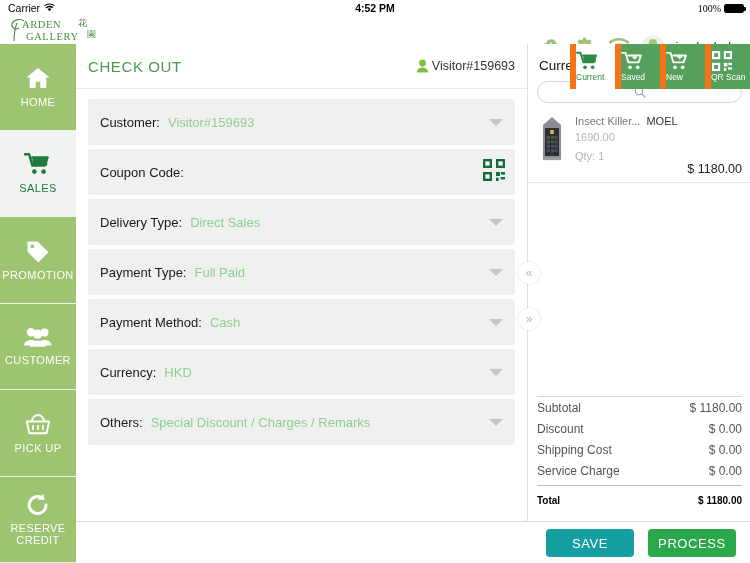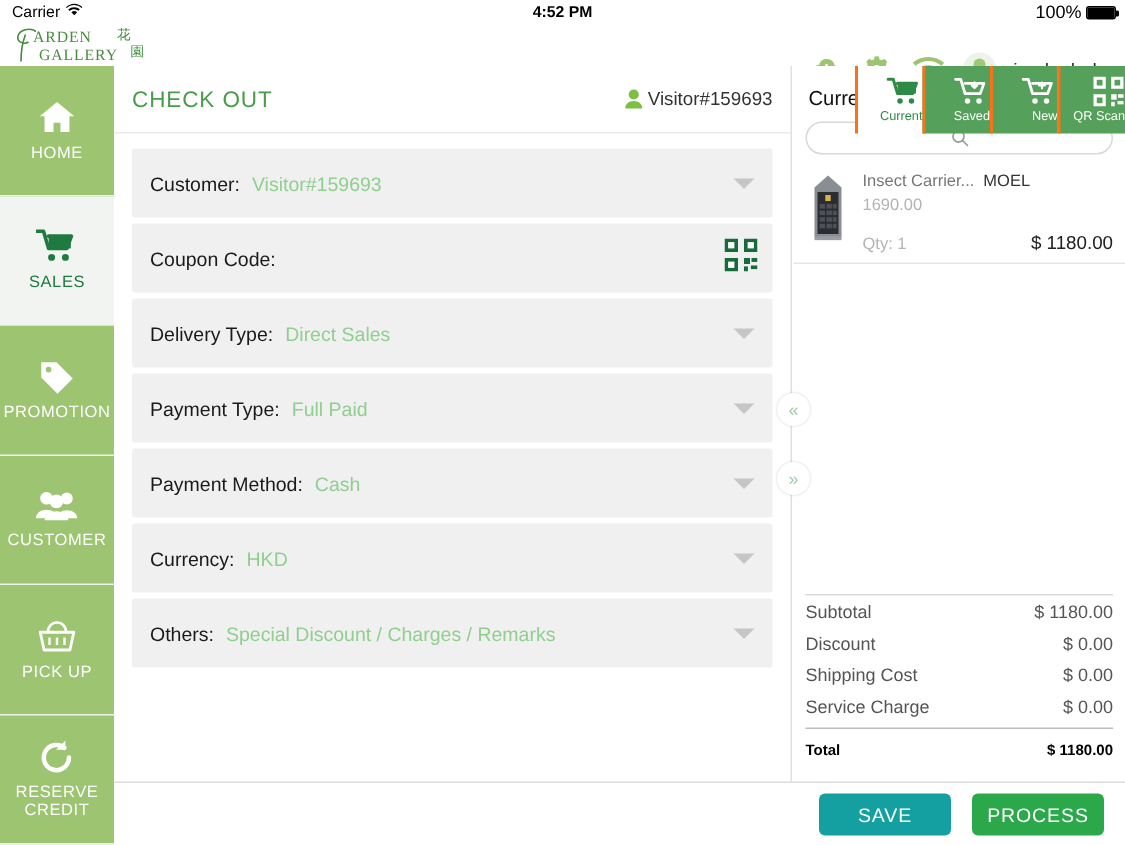--- a/index.html
+++ b/index.html
@@ -12,21 +12,21 @@
   .app { position: relative; width: 750px; height: 563px; background:#fff; }
 
   
   .statusbar {
     position:absolute; left:0; top:0; width:750px; height:16px;
     display:flex; align-items:center; font-size:10.5px; color:#000;justify-content:space-between;
   }
   .sb-left { display:flex; align-items:center; gap:4px; padding-left:8px; }
   .sb-center { position:absolute; left:0; right:0; text-align:center; font-weight:bold; font-size:10.5px; }
   .sb-right { margin-left:auto; display:flex; align-items:center; gap:3px; padding-right:6px; }
-  .batt-pct { font-size:12px; }
+  .batt-pct { font-size:10px;font-family:Liberation Serif, serif; }
   .batt { width:20px; height:9px; border:1px solid #000; border-radius:2px; position:relative; }
   .batt::after{ content:""; position:absolute; right:-3px; top:2px; width:2px; height:4px; background:#000; border-radius:0 1px 1px 0;}
   .batt i { display:block; height:100%; background:#000; border-radius:1px; }
 
   
   .brandbar { position:absolute; left:0; top:16px; width:750px; height:28px; background:#fff; }
   .logo { position:absolute; left:8px; top:0px; height:28px; display:flex; align-items:center; }
   .logo svg { display:block; }
   .logo-cn { position:absolute; left:78px; top:2px; font-size:9px; color:#3c8c3c; letter-spacing:0px; line-height:11px; }
   .logo-cn span { display:block; }
@@ -87,43 +87,43 @@
   .cart-search { margin:8px 8px 0 8px; height:22px; border:1px solid #d8d8d8; border-radius:11px;
                  display:flex; align-items:center; justify-content:center; }
   .cart-items { margin-top:8px; }
   .citem { display:flex; padding:4px 8px 6px 8px; border-bottom:1px solid #e6e6e6; position:relative; }
   .cthumb { width:30px; height:48px; flex:0 0 30px; display:flex; align-items:center; justify-content:center; }
   .cinfo { flex:1; padding-left:8px; }
   .cline1 { display:flex; align-items:baseline; }
   .cname { font-size:11px; color:#777; }
   .cbrand { font-size:11px; color:#333; margin-left:6px; }
   .cprice-raw { font-size:11px; color:#b4b4b4; margin-top:4px; }
-  .cline3 { display:flex; align-items:baseline; margin-top:12px; }
+  .cline3 { display:flex; align-items:baseline; margin-top:7px;flex-direction:column; }
   .cqty { font-size:11px; color:#b4b4b4; }
   .ctotal { margin-left:auto; font-size:12.5px; color:#222; }
 
   .totals { position:absolute; left:8px; right:8px; top:352px; }
   .tline { display:flex; font-size:12px; color:#555; padding:3.5px 0; }
   .tline .amt { margin-left:auto; }
   .totals .sep-top { border-top:1px solid #d9d9d9; }
   .grand { display:flex; border-top:1px solid #bdbdbd; padding-top:9px; margin-top:4px;
            font-size:10px; color:#000000; font-weight:bold; }
   .grand .amt { margin-left:auto; }
 
   
   .footer { position:absolute; left:76px; top:521px; width:674px; height:42px;
             background:#fff; border-top:1px solid #dcdcdc; }
   .btns { position:absolute; right:14px; top:7px; display:flex; gap:14px; }
   .btn { width:88px; height:28px; border-radius:4px; color:#fff; font-size:13px;
          display:flex; align-items:center; justify-content:center; letter-spacing:.6px; }
 
   
   .tabs { position:absolute; right:0; top:44px; height:45px; display:flex; z-index:6; }
-  .tab { width:45px; height:45px; display:flex; flex-direction:column; align-items:flex-end;
-         justify-content:center; gap:1px; border-left:2px solid #f97316; }
+  .tab { width:45px; height:45px; display:flex; flex-direction:column; align-items:flex-start;
+         justify-content:center; gap:1px; border-left:6px solid #f97316; }
   .tab .tlbl { font-size:8.5px; }
   .tab.active { background:#fff; color:#2e8b46; }
   .tab.plain { background:#55a05a; color:#fff; }
 </style>
 </head>
 <body>
 
 <div class="app">
 
   <div class="statusbar">
@@ -401,21 +401,21 @@
                 <rect x="16.2" y="28.8" width="2.6" height="3"></rect>
               <rect x="7.4" y="33.2" width="3.6" height="3"></rect>
                 <rect x="12" y="33.2" width="3.6" height="3"></rect>
                 <rect x="16.2" y="33.2" width="2.6" height="3"></rect>
             </g>
             <rect x="4" y="41.5" width="18" height="2.6" fill="#9a9da3"></rect>
           </svg>
         </div>
         <div class="cinfo">
           <div class="cline1">
-            <span class="cname">Insect Carrier...</span>
+            <span class="cname">Insect Killer...</span>
             <span class="cbrand">MOEL</span>
           </div>
           <div class="cprice-raw">1690.00</div>
           <div class="cline3">
             <span class="cqty">Qty: 1</span>
             <span class="ctotal">$ 1180.00</span>
           </div>
         </div>
       </div>
     </div>

